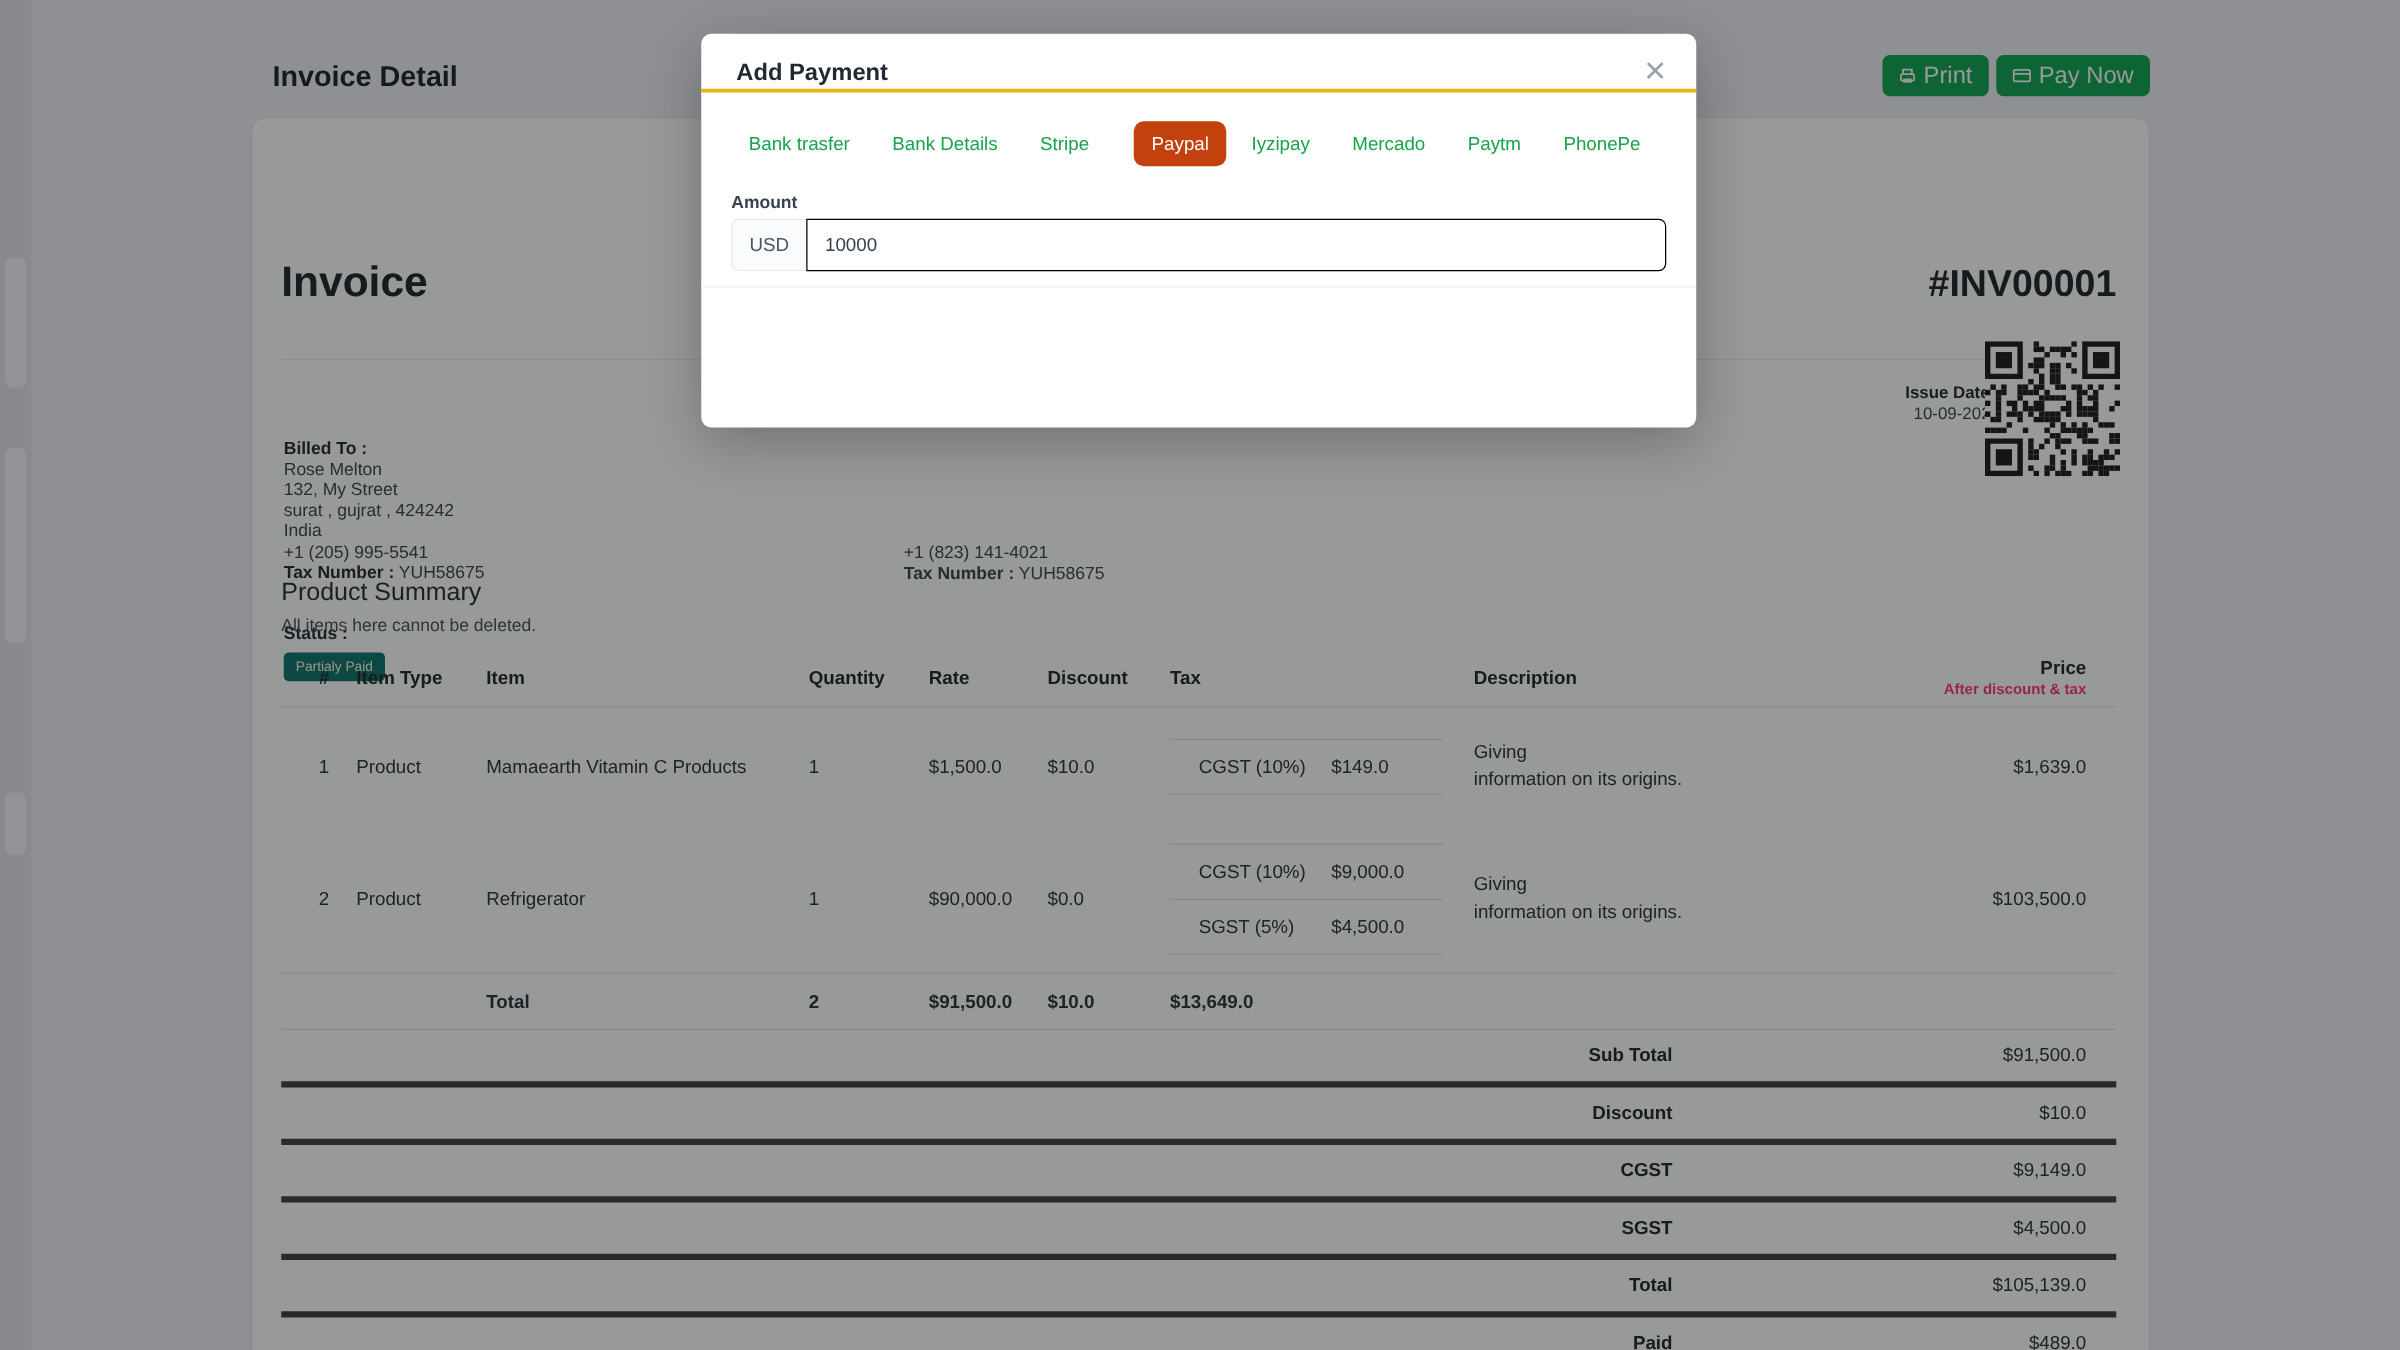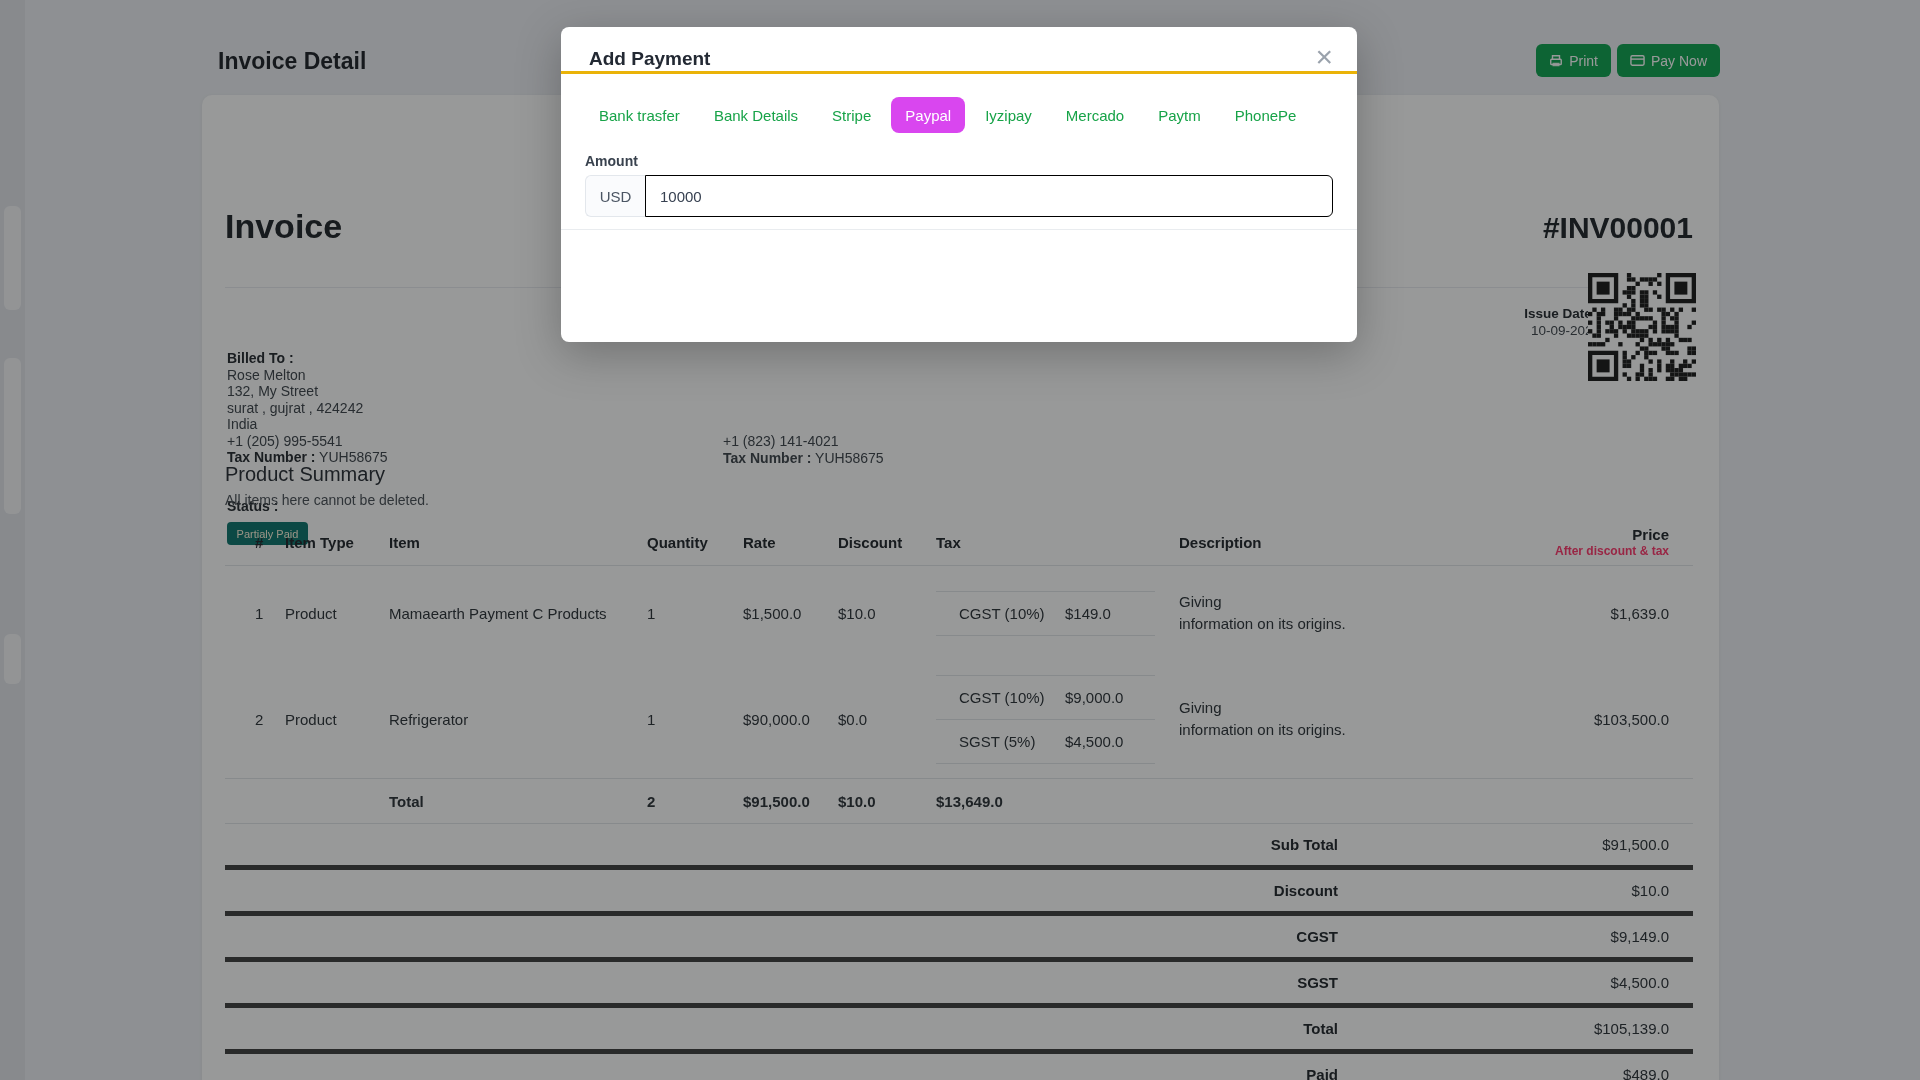--- a/index.html
+++ b/index.html
@@ -12,21 +12,21 @@
   .side-sliver { position:absolute; left:0; top:0; width:25px; height:1080px; background:#e3e5eb; }
   .side-sliver .blk { position:absolute; left:4px; width:17px; border-radius:6px; background:#f6f7f9; }
   .blk1 { top:206px; height:104px; }
   .blk2 { top:358px; height:156px; }
   .blk3 { top:634px; height:50px; }
 
   .topbar { position:absolute; left:202px; top:44px; width:1518px; height:40px; }
   .page-title { position:absolute; left:16px; top:4px; font-size:23px; font-weight:700; color:#1f242a; }
   .top-actions { position:absolute; right:0; top:0; display:flex; gap:6px; }
   .btn-green-sm { display:flex; align-items:center; gap:6px; height:33px; padding:0 13px;
-    background:#10a452; color:#fff; font-size:14px; border:none; border-radius:6px; cursor:pointer; }
+    background:#10a452; color:#fff; font-size:19px; border:none; border-radius:6px; cursor:pointer; }
   .btn-green-sm svg { display:block; }
 
   .card { position:absolute; left:202px; top:95px; width:1517px; height:1200px;
     background:#ffffff; border-radius:10px; box-shadow:0 1px 4px rgba(20,25,40,.06); }
 
   .inv-heading { position:absolute; left:23px; top:112px; font-size:34px; font-weight:600; color:#22262c; }
   .inv-number  { position:absolute; right:26px; top:116px; font-size:30px; font-weight:600; color:#22262c; }
   .inv-hr { position:absolute; left:23px; right:24px; top:97px; border-top:1px solid #e8ebef; }
   .hr-mid { top:192px; }
 
@@ -77,21 +77,21 @@
   .modal { position:absolute; left:561px; top:27px; width:796px; height:315px; background:#fff;
     border-radius:8px; box-shadow:0 12px 45px rgba(0,0,0,.25); z-index:60; }
   .m-head { position:relative; height:47px; border-bottom:3px solid #eab308; }
   .m-title { position:absolute; left:28px; top:21px; font-size:19px; font-weight:700; color:#232933; }
   .m-close { position:absolute; right:24px; top:12px; font-size:30px; line-height:36px; color:#9aa2ac;
     background:none; border:none; cursor:pointer; font-family:inherit; }
   .m-body { padding:23px 24px 0 24px; }
   .tabs { display:flex; gap:6px; }
   .tab { height:36px; padding:0 14px; display:flex; align-items:center; border-radius:8px;
     background:none; border:none; cursor:pointer; font-size:15px; color:#17a348; font-family:inherit; }
-  .tab.active { background:#d946ef; color:#fff; }
+  .tab.active { background:#c2410c; color:#fff;margin-left:16px; }
   .amount-label { margin-top:20px; font-size:14px; font-weight:700; color:#39424e; }
   .igroup { margin-top:6px; display:flex; height:42px; width:748px; }
   .iaddon { width:60px; background:#fafbfd; border:1px solid #e3e7ec; border-right:none;
     border-radius:6px 0 0 6px; display:flex; align-items:center; justify-content:center;
     font-size:15px; color:#4b5563; }
   .iinput { flex:1; border:1px solid #000000; border-radius:0 6px 6px 0; padding:0 14px;
     font-size:15px; color:#374151; font-family:inherit; outline:none; }
   .m-foot-hr { margin-top:12px; border-top:1px solid #e9ecef; }
   .m-foot { display:flex; justify-content:flex-end; gap:12px; padding:11px 27px 0 0; }
   .btn-close { height:40px; padding:0 16px; background:#6e7680; color:#fff; font-size:15px;
@@ -393,21 +393,21 @@
         <div>Description</div>
         <div class="c-price price-head">
           <div>Price</div>
           <div class="price-note">After discount &amp; tax</div>
         </div>
       </div>
 
       <div class="trow t-r1">
         <div class="c-num">1</div>
         <div>Product</div>
-        <div>Mamaearth Payment C Products</div>
+        <div>Mamaearth Vitamin C Products</div>
         <div>1</div>
         <div>$1,500.0</div>
         <div>$10.0</div>
         <div class="tax-wrap">
           <div class="tax-row">
             <div>CGST (10%)</div>
             <div>$149.0</div>
           </div>
         </div>
         <div class="desc-cell">

